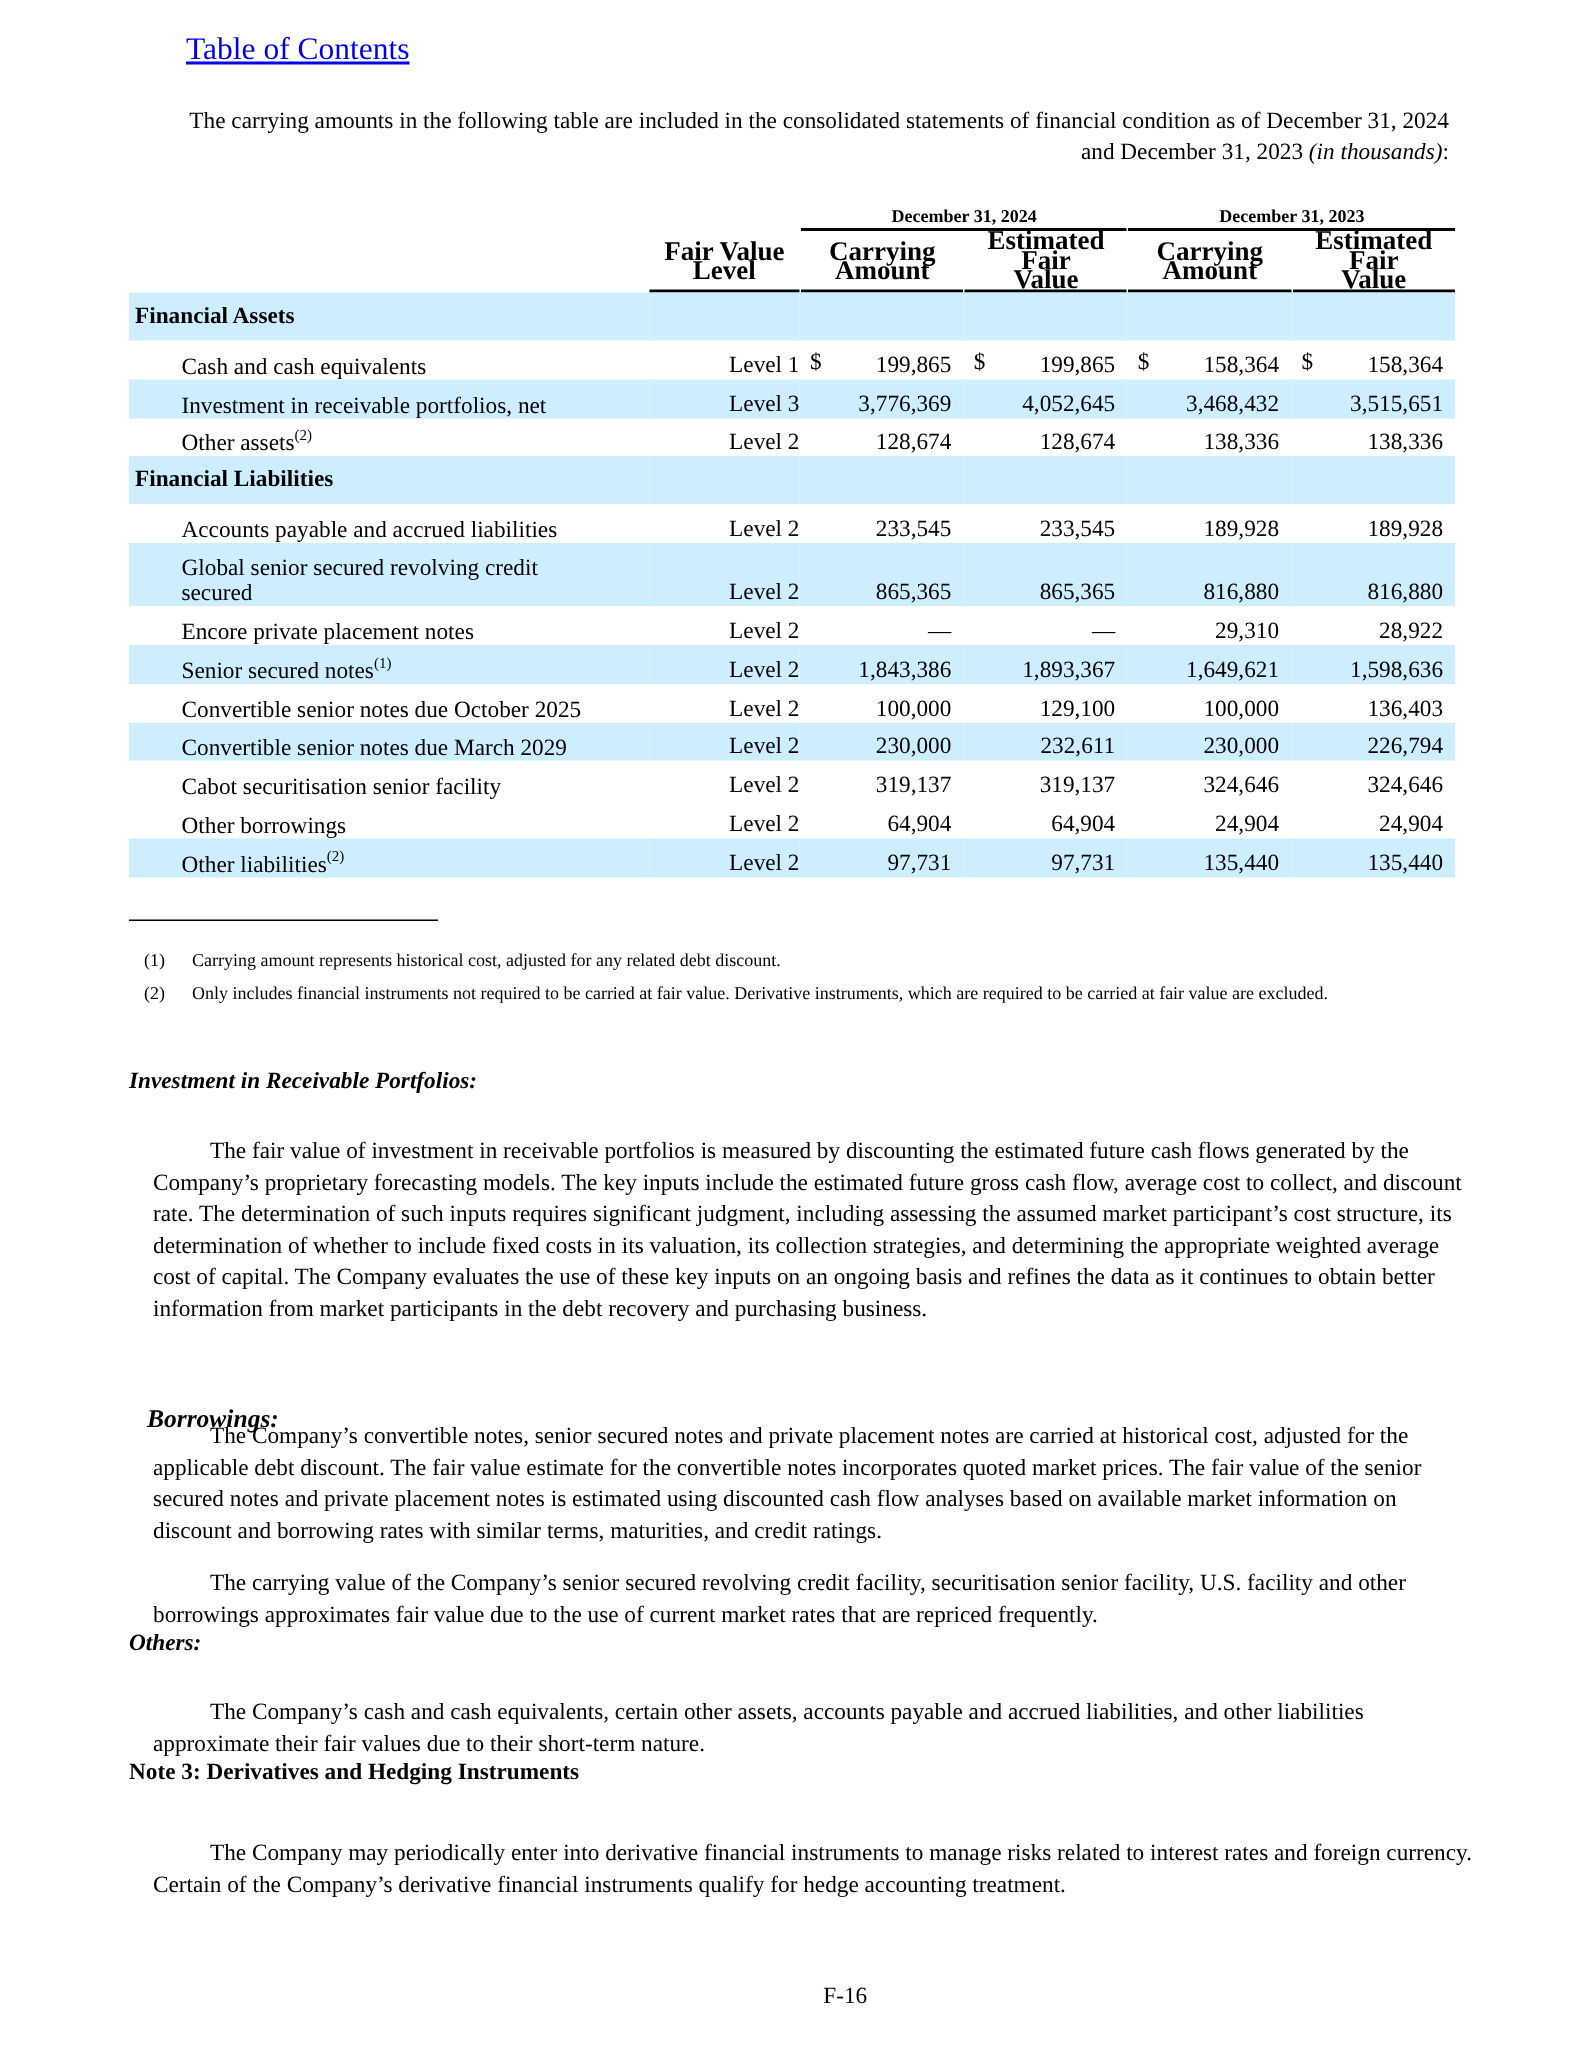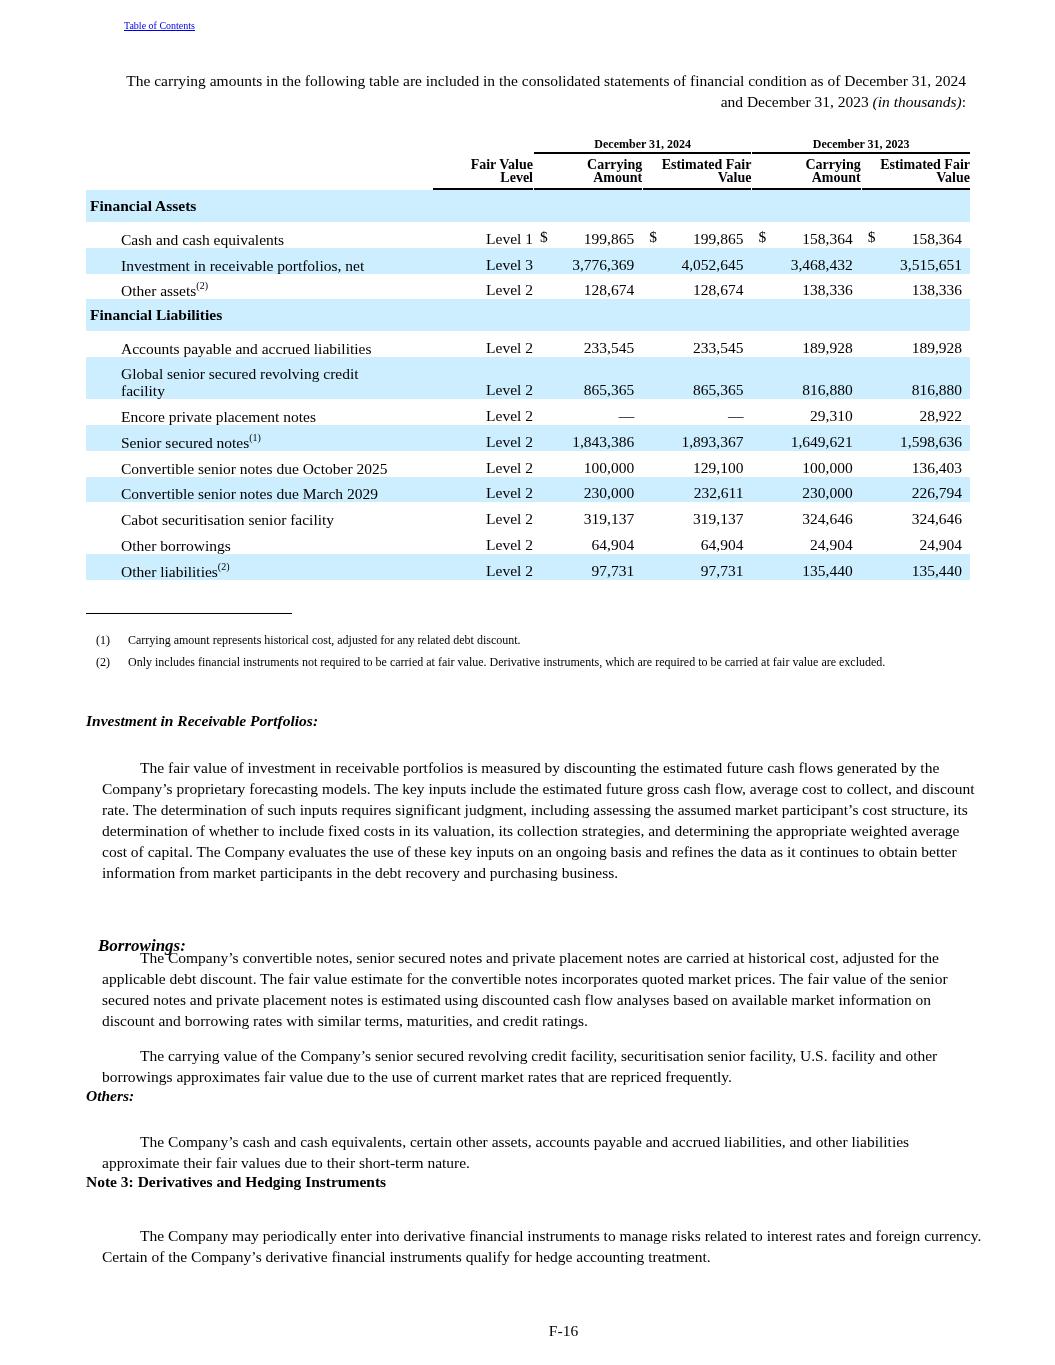--- a/index.html
+++ b/index.html
@@ -2,21 +2,21 @@
 <html><head>
 <meta charset="utf-8">
 <style>
   html, body { margin: 0; padding: 0; background: #ffffff; }
   body {
     width: 1055px; height: 1365px; position: relative; overflow: hidden;
     font-family: "Liberation Serif", "DejaVu Serif", serif;
     color: #000; font-size: 15.5px;
   }
   .toc-link {
-    position: absolute; left: 124px; top: 20px; font-size: 10px;
+    position: absolute; left: 124px; top: 20px; font-size: 21px;
     color: #0000ee; text-decoration: underline; cursor: pointer;
   }
   .intro {
     position: absolute; left: 86px; top: 70px; width: 880px;
     line-height: 21px; text-indent: 38px; margin: 0; text-align: right;
   }
   .intro i { font-style: italic; }
 
   table.fv {
     position: absolute; left: 86px; top: 134px; width: 884px;
@@ -28,21 +28,21 @@
   .col-level { width: 100px; }
   .col-num { width: 108px; }
   .gap { width: 1px; }
 
   .hdr-period {
     font-size: 12px; font-weight: bold; text-align: center;
     height: 18px; vertical-align: bottom; padding-bottom: 2px;
     border-bottom: 2px solid #000;
   }
   .hdr-col {
-    font-size: 14px; font-weight: bold; text-align: right;
+    font-size: 18px; font-weight: bold; text-align: center;
     line-height: 13px; height: 34px; vertical-align: middle;
     border-bottom: 2px solid #000;
   }
   .hdr-spacer { height: 18px; }
   .shade td { background: #cceeff; }
   .section-row td { height: 32px; font-weight: bold; vertical-align: middle; }
   .section-row td.sec-label { padding-left: 4px; }
   .data-row td { height: 25.8px; vertical-align: bottom; padding-bottom: 2px; }
   .data-row.tall td { height: 42px; }
   .row-label { padding-left: 35px !important; line-height: 17px; }
@@ -184,21 +184,21 @@
         <td></td>
         <td class="num dollar-cell"><span>233,545</span></td>
         <td></td>
         <td class="num dollar-cell"><span>233,545</span></td>
         <td></td>
         <td class="num dollar-cell"><span>189,928</span></td>
         <td></td>
         <td class="num dollar-cell"><span>189,928</span></td>
       </tr>
       <tr class="data-row shade tall">
-        <td class="row-label"><span>Global senior secured revolving credit</span><br><span>facility</span></td>
+        <td class="row-label"><span>Global senior secured revolving credit</span><br><span>secured</span></td>
         <td class="level">Level 2</td>
         <td></td>
         <td class="num dollar-cell"><span>865,365</span></td>
         <td></td>
         <td class="num dollar-cell"><span>865,365</span></td>
         <td></td>
         <td class="num dollar-cell"><span>816,880</span></td>
         <td></td>
         <td class="num dollar-cell"><span>816,880</span></td>
       </tr>

